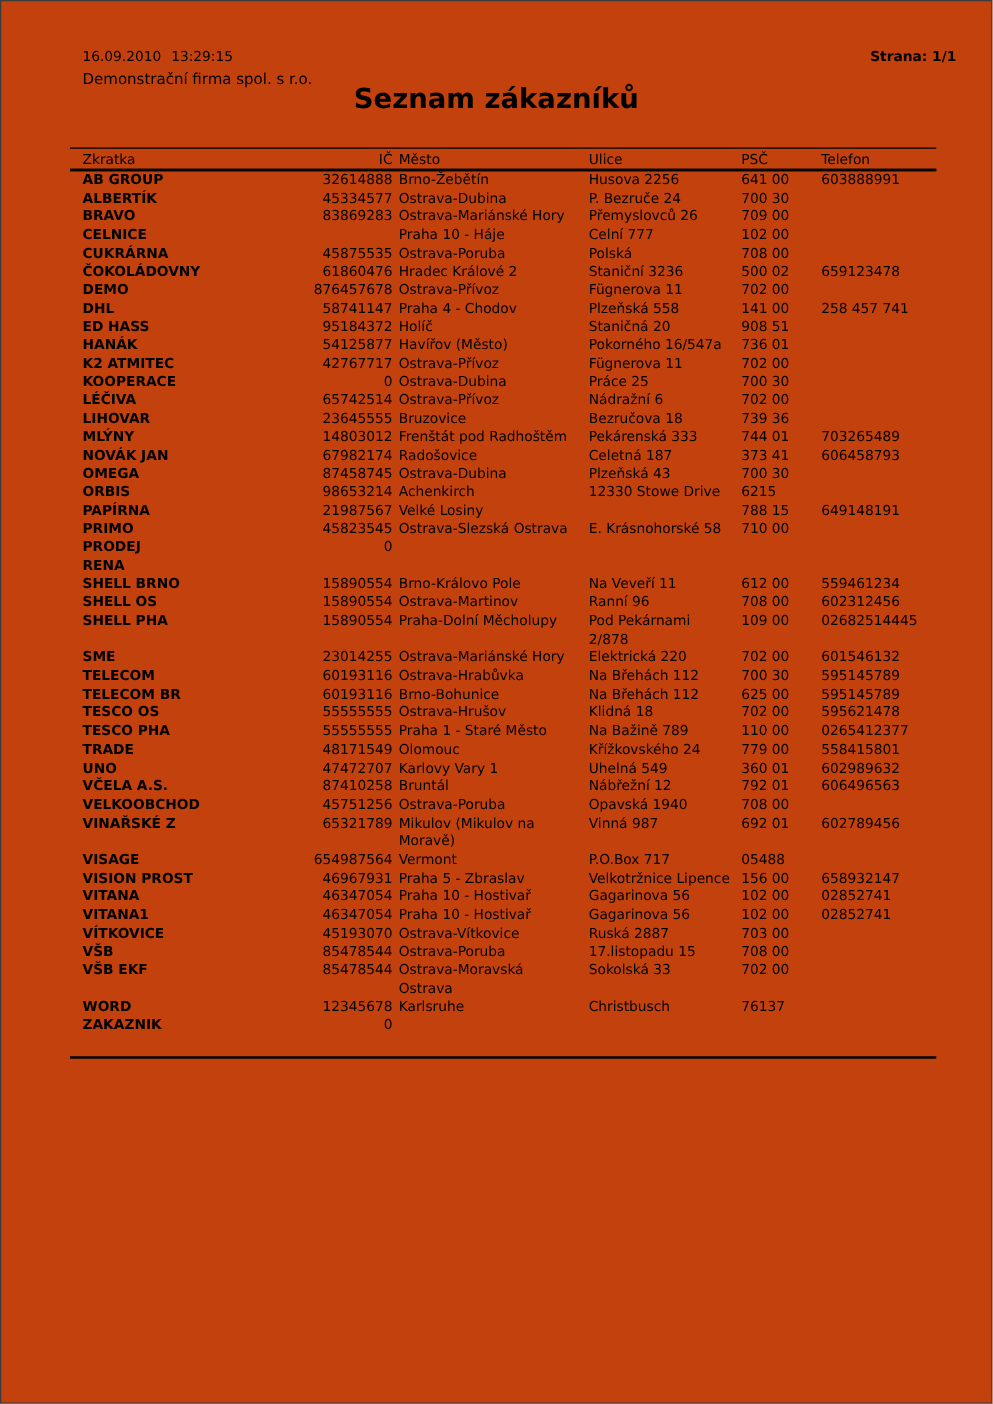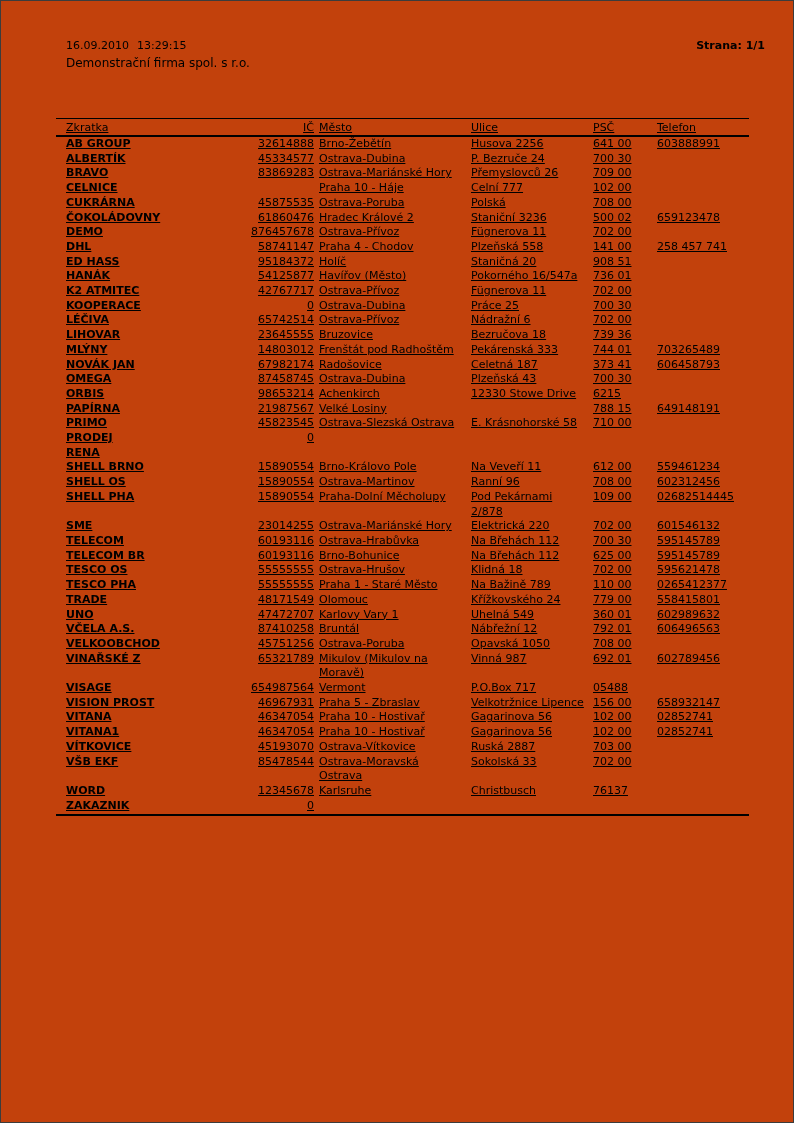--- a/index.html
+++ b/index.html
@@ -31,22 +31,21 @@
   }
   .report-title {
     position: absolute; left: 0; top: 65px; width: 100%;
     text-align: center;
     font-size: 22px; line-height: 28px; font-weight: bold;
   }
   .table-wrap {
     position: absolute; left: 55px; top: 117px; width: 693px;
     border-top: 1px solid #000;
     border-bottom: 2px solid #000;
-    padding-bottom: 1px;
-    text-decoration: underline;
+    padding-bottom: 17px;
   }
   table.customers {
     width: 693px;
     table-layout: fixed;
     border-collapse: collapse;
     font-size: 11px;
   }
   table.customers thead tr { border-bottom: 2px solid #000; }
   table.customers thead td {
     height: 17px;
@@ -73,20 +72,21 @@
 <body>
 
 <div class="page">
 
   <div class="print-date-row"><span>16.09.2010</span><span class="print-time">13:29:15</span></div>
 
   <div class="page-number">Strana: 1/1</div>
 
   <div class="company-name">Demonstrační firma spol. s r.o.</div>
 
+  <div class="report-title">Seznam zákazníků</div>
 
   <div class="table-wrap">
     <table class="customers">
       <colgroup>
         <col style="width:185px">
         <col style="width:78px">
         <col style="width:152px">
         <col style="width:120px">
         <col style="width:60px">
         <col style="width:98px">
@@ -364,21 +364,21 @@
             <td class="c1">87410258</td>
             <td class="c2">Bruntál</td>
             <td class="c3">Nábřežní 12</td>
             <td class="c4">792 01</td>
             <td class="c5">606496563</td>
           </tr>
           <tr>
             <td class="c0">VELKOOBCHOD</td>
             <td class="c1">45751256</td>
             <td class="c2">Ostrava-Poruba</td>
-            <td class="c3">Opavská 1050</td>
+            <td class="c3">Opavská 1940</td>
             <td class="c4">708 00</td>
             <td class="c5"></td>
           </tr>
           <tr>
             <td class="c0">VINAŘSKÉ Z</td>
             <td class="c1">65321789</td>
             <td class="c2">Mikulov (Mikulov na
 Moravě)</td>
             <td class="c3">Vinná 987</td>
             <td class="c4">692 01</td>
@@ -418,20 +418,28 @@
           </tr>
           <tr>
             <td class="c0">VÍTKOVICE</td>
             <td class="c1">45193070</td>
             <td class="c2">Ostrava-Vítkovice</td>
             <td class="c3">Ruská 2887</td>
             <td class="c4">703 00</td>
             <td class="c5"></td>
           </tr>
           <tr>
+            <td class="c0">VŠB</td>
+            <td class="c1">85478544</td>
+            <td class="c2">Ostrava-Poruba</td>
+            <td class="c3">17.listopadu 15</td>
+            <td class="c4">708 00</td>
+            <td class="c5"></td>
+          </tr>
+          <tr>
             <td class="c0">VŠB EKF</td>
             <td class="c1">85478544</td>
             <td class="c2">Ostrava-Moravská
 Ostrava</td>
             <td class="c3">Sokolská 33</td>
             <td class="c4">702 00</td>
             <td class="c5"></td>
           </tr>
           <tr>
             <td class="c0">WORD</td>

